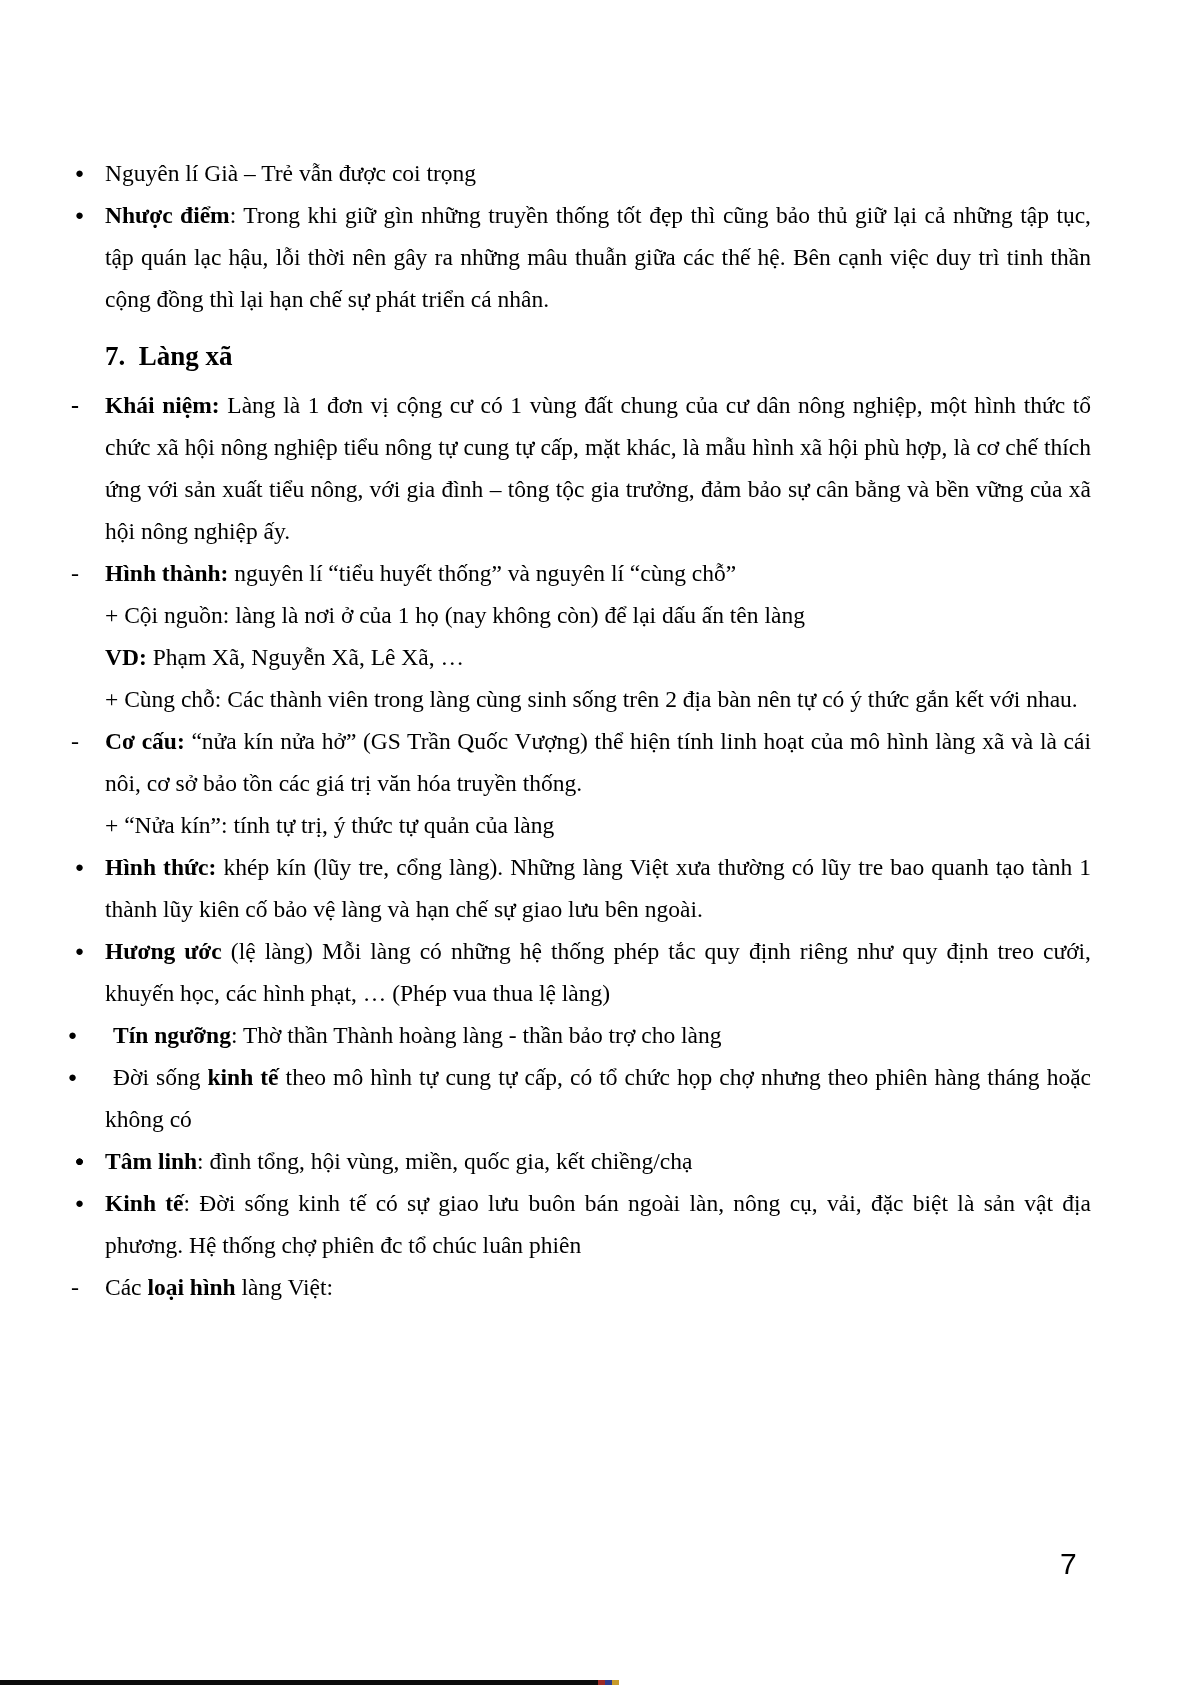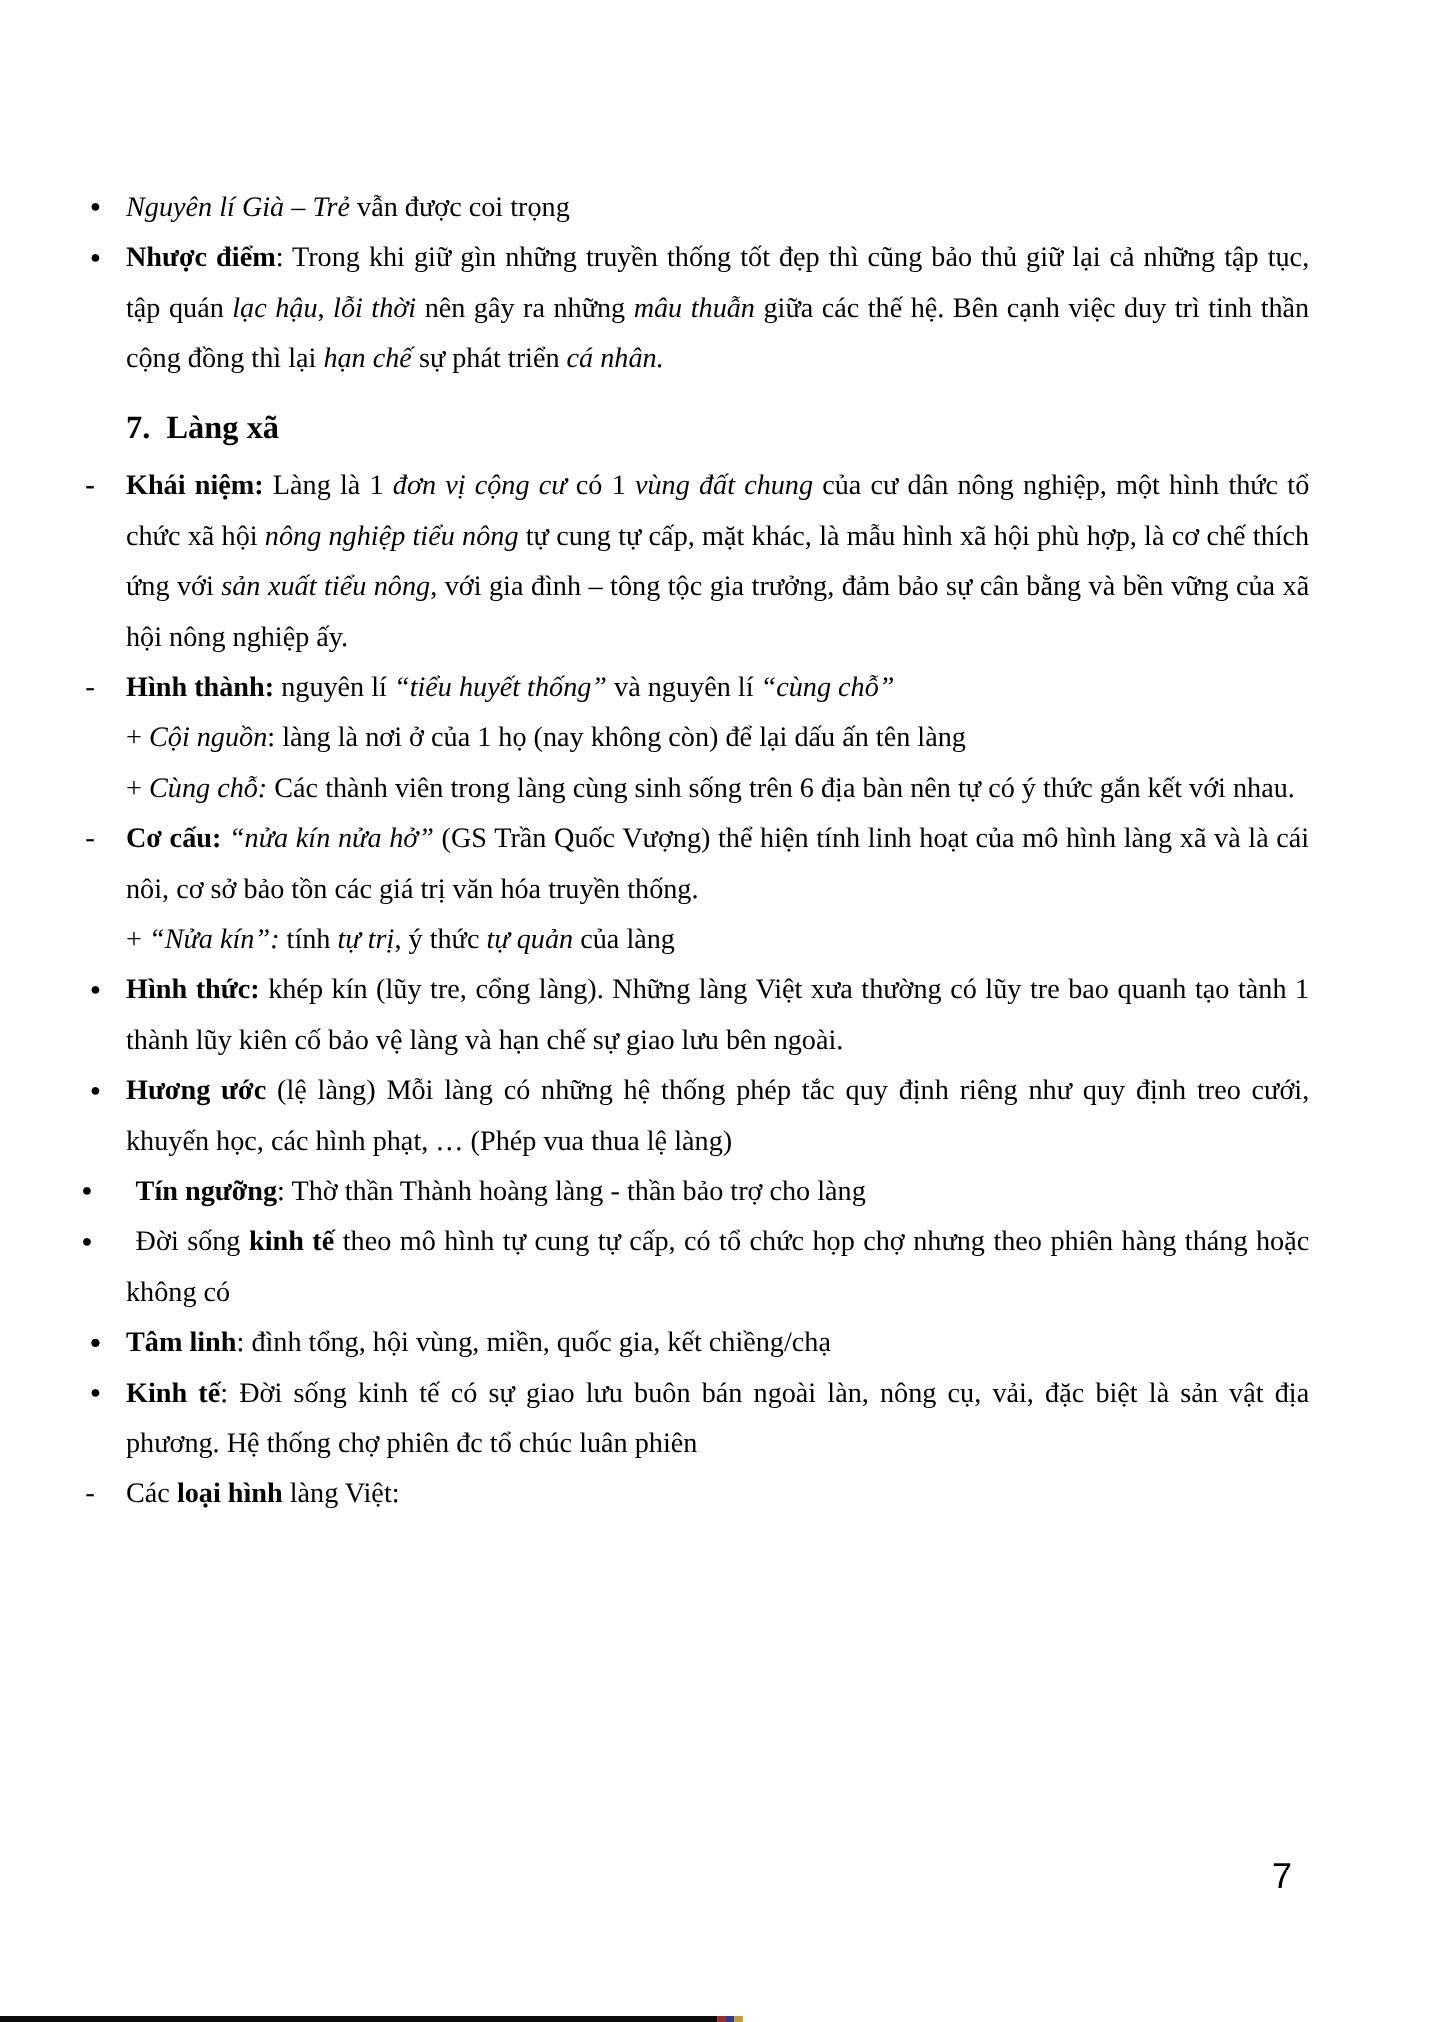--- a/index.html
+++ b/index.html
@@ -38,21 +38,21 @@
   .level-b { text-indent: 8px; }
   .heading {
     font-size: 27px;
     line-height: 44px;
     margin: 14px 0 6px 0;
     text-align: left;
     font-weight: bold;
   }
   .heading .text span { white-space: pre; }
   .b { font-weight: bold; }
-  .i { font-style: italic; }
+  .i { }
   .u { text-decoration-thickness: 2px; text-underline-offset: 4px; }
   .page-number {
     position: absolute;
     left: 1060px; top: 1548px;
     font-family: "Liberation Sans", sans-serif;
     font-size: 30px;
     line-height: 32px;
   }
   .break-line {
     position: absolute;
@@ -72,21 +72,22 @@
 <body>
 
 <div class="page">
   <div class="content">
       <div class="block para level-a"><span class="marker bullet">●</span><span class="text"><span class="i">Nguyên lí Già – Trẻ</span><span> vẫn được coi trọng</span></span></div>
       <div class="block para level-a"><span class="marker bullet">●</span><span class="text"><span class="b">Nhược điểm</span><span>: Trong khi giữ gìn những truyền thống tốt đẹp thì cũng bảo thủ giữ lại cả những tập tục, tập quán </span><span class="i">lạc hậu</span><span>, </span><span class="i">lỗi thời</span><span> nên gây ra những </span><span class="i">mâu thuẫn</span><span> giữa các thế hệ. Bên cạnh việc duy trì tinh thần cộng đồng thì lại </span><span class="i">hạn chế</span><span> sự phát triển </span><span class="i">cá nhân.</span></span></div>
       <div class="block heading"><span class="text"><span class="b u">7.  Làng xã</span></span></div>
       <div class="block para dash-item"><span class="marker dash bold">-</span><span class="text"><span class="b">Khái niệm:</span><span> Làng là 1 </span><span class="i">đơn vị cộng cư</span><span> có 1 </span><span class="i">vùng đất chung</span><span> của cư dân nông nghiệp, một hình thức tổ chức xã hội </span><span class="i">nông nghiệp tiểu nông</span><span> tự cung tự cấp, mặt khác, là mẫu hình xã hội phù hợp, là cơ chế thích ứng với </span><span class="i">sản xuất tiểu nông</span><span>, với gia đình – tông tộc gia trưởng, đảm bảo sự cân bằng và bền vững của xã hội nông nghiệp ấy.</span></span></div>
       <div class="block para dash-item"><span class="marker dash">-</span><span class="text"><span class="b">Hình thành:</span><span> nguyên lí </span><span class="i">“tiểu huyết thống”</span><span> và nguyên lí </span><span class="i">“cùng chỗ”</span></span></div>
       <div class="block para"><span class="text"><span>+ </span><span class="i">Cội nguồn</span><span>: làng là nơi ở của 1 họ (nay không còn) để lại dấu ấn tên làng</span></span></div>
-      <div class="block para"><span class="text"><span>+ </span><span class="i">Cùng chỗ:</span><span> Các thành viên trong làng cùng sinh sống trên 6 địa bàn nên tự có ý thức gắn kết với nhau.</span></span></div>
+      <div class="block para"><span class="text"><span class="b u">VD:</span><span> Phạm Xã, Nguyễn Xã, Lê Xã, …</span></span></div>
+      <div class="block para"><span class="text"><span>+ </span><span class="i">Cùng chỗ:</span><span> Các thành viên trong làng cùng sinh sống trên 2 địa bàn nên tự có ý thức gắn kết với nhau.</span></span></div>
       <div class="block para dash-item"><span class="marker dash">-</span><span class="text"><span class="b">Cơ cấu:</span><span> </span><span class="i">“nửa kín nửa hở”</span><span> (GS Trần Quốc Vượng) thể hiện tính linh hoạt của mô hình làng xã và là cái nôi, cơ sở bảo tồn các giá trị văn hóa truyền thống.</span></span></div>
       <div class="block para"><span class="text"><span>+ </span><span class="i">“Nửa kín”:</span><span> tính </span><span class="i">tự trị</span><span>, ý thức </span><span class="i">tự quản</span><span> của làng</span></span></div>
       <div class="block para level-a"><span class="marker bullet">●</span><span class="text"><span class="b">Hình thức:</span><span> khép kín (lũy tre, cổng làng). Những làng Việt xưa thường có lũy tre bao quanh tạo tành 1 thành lũy kiên cố bảo vệ làng và hạn chế sự giao lưu bên ngoài.</span></span></div>
       <div class="block para level-a"><span class="marker bullet">●</span><span class="text"><span class="b">Hương ước</span><span> (lệ làng) Mỗi làng có những hệ thống phép tắc quy định riêng như quy định treo cưới, khuyến học, các hình phạt, … (Phép vua thua lệ làng)</span></span></div>
       <div class="block para level-b"><span class="marker bullet">●</span><span class="text"><span class="b">Tín ngưỡng</span><span>: Thờ thần Thành hoàng làng - thần bảo trợ cho làng</span></span></div>
       <div class="block para level-b"><span class="marker bullet">●</span><span class="text"><span>Đời sống </span><span class="b">kinh tế</span><span> theo mô hình tự cung tự cấp, có tổ chức họp chợ nhưng theo phiên hàng tháng hoặc không có</span></span></div>
       <div class="block para level-a"><span class="marker bullet">●</span></div>
       <div class="block para level-a"><span class="marker bullet">●</span></div>
       <div class="block para level-a"><span class="marker bullet">●</span><span class="text"><span class="b">Tâm linh</span><span>: đình tổng, hội vùng, miền, quốc gia, kết chiềng/chạ</span></span></div>
       <div class="block para level-a"><span class="marker bullet">●</span><span class="text"><span class="b">Kinh tế</span><span>: Đời sống kinh tế có sự giao lưu buôn bán ngoài làn, nông cụ, vải, đặc biệt là sản vật địa phương. Hệ thống chợ phiên đc tổ chúc luân phiên</span></span></div>

